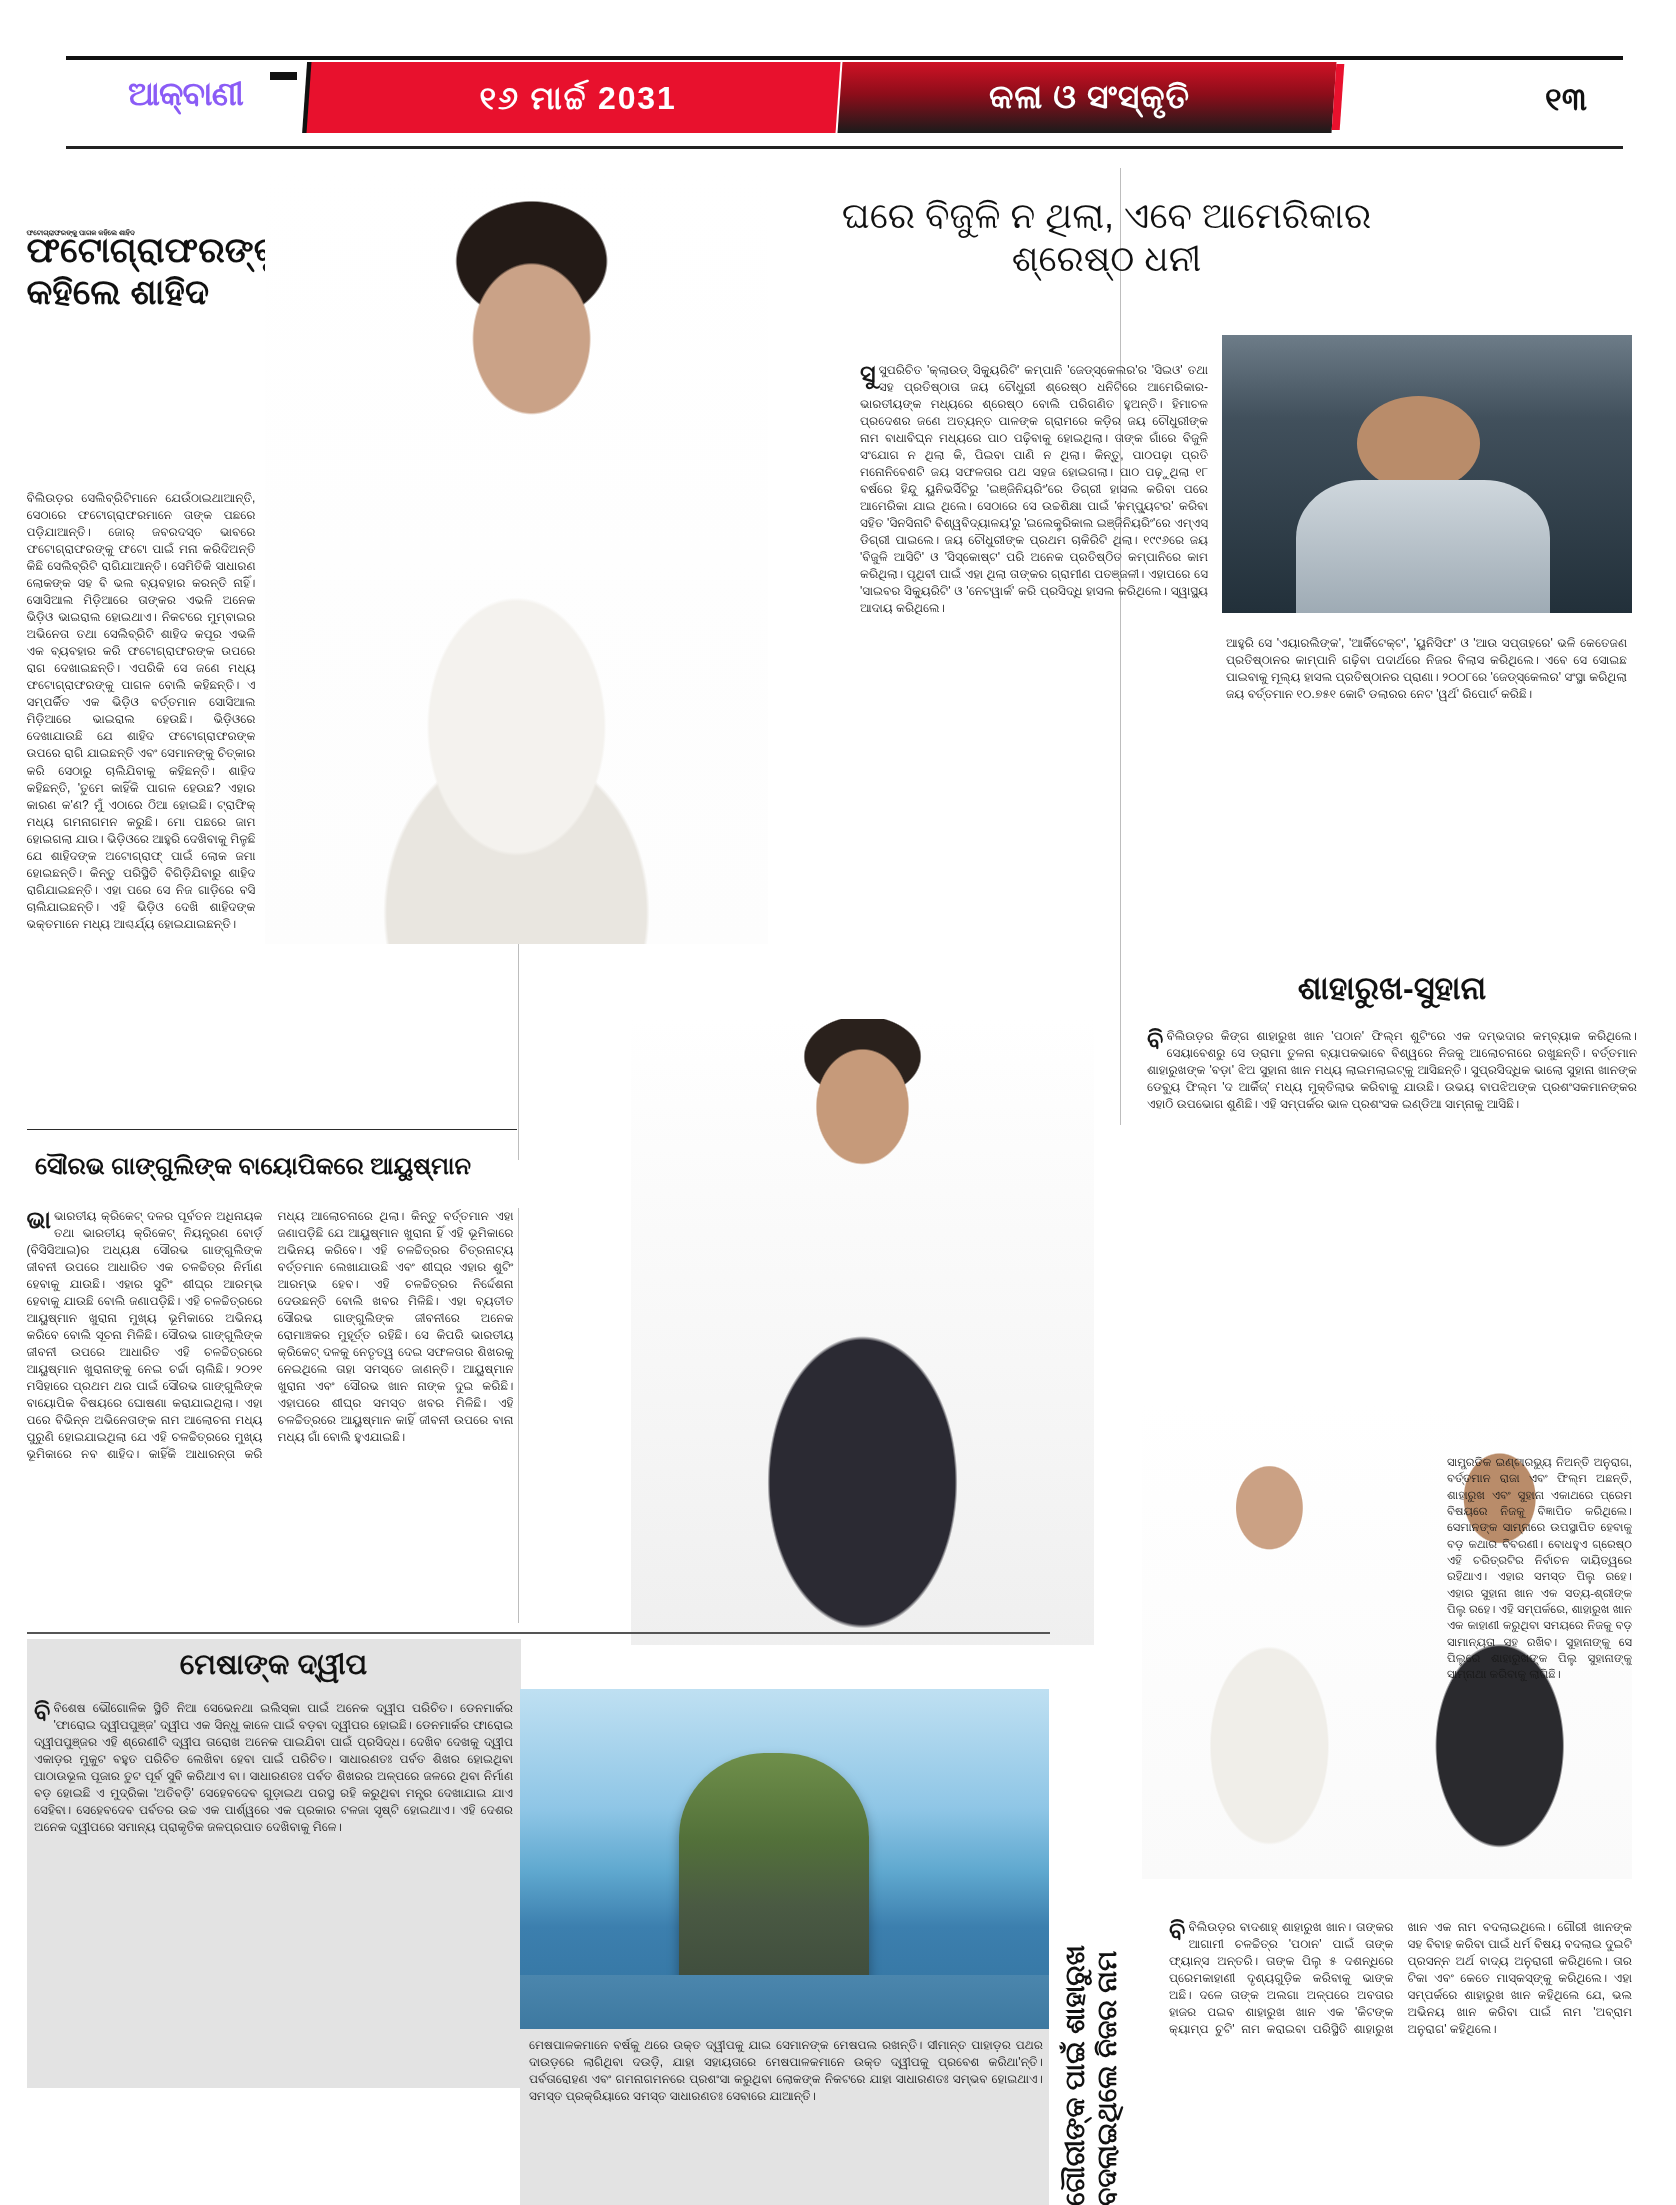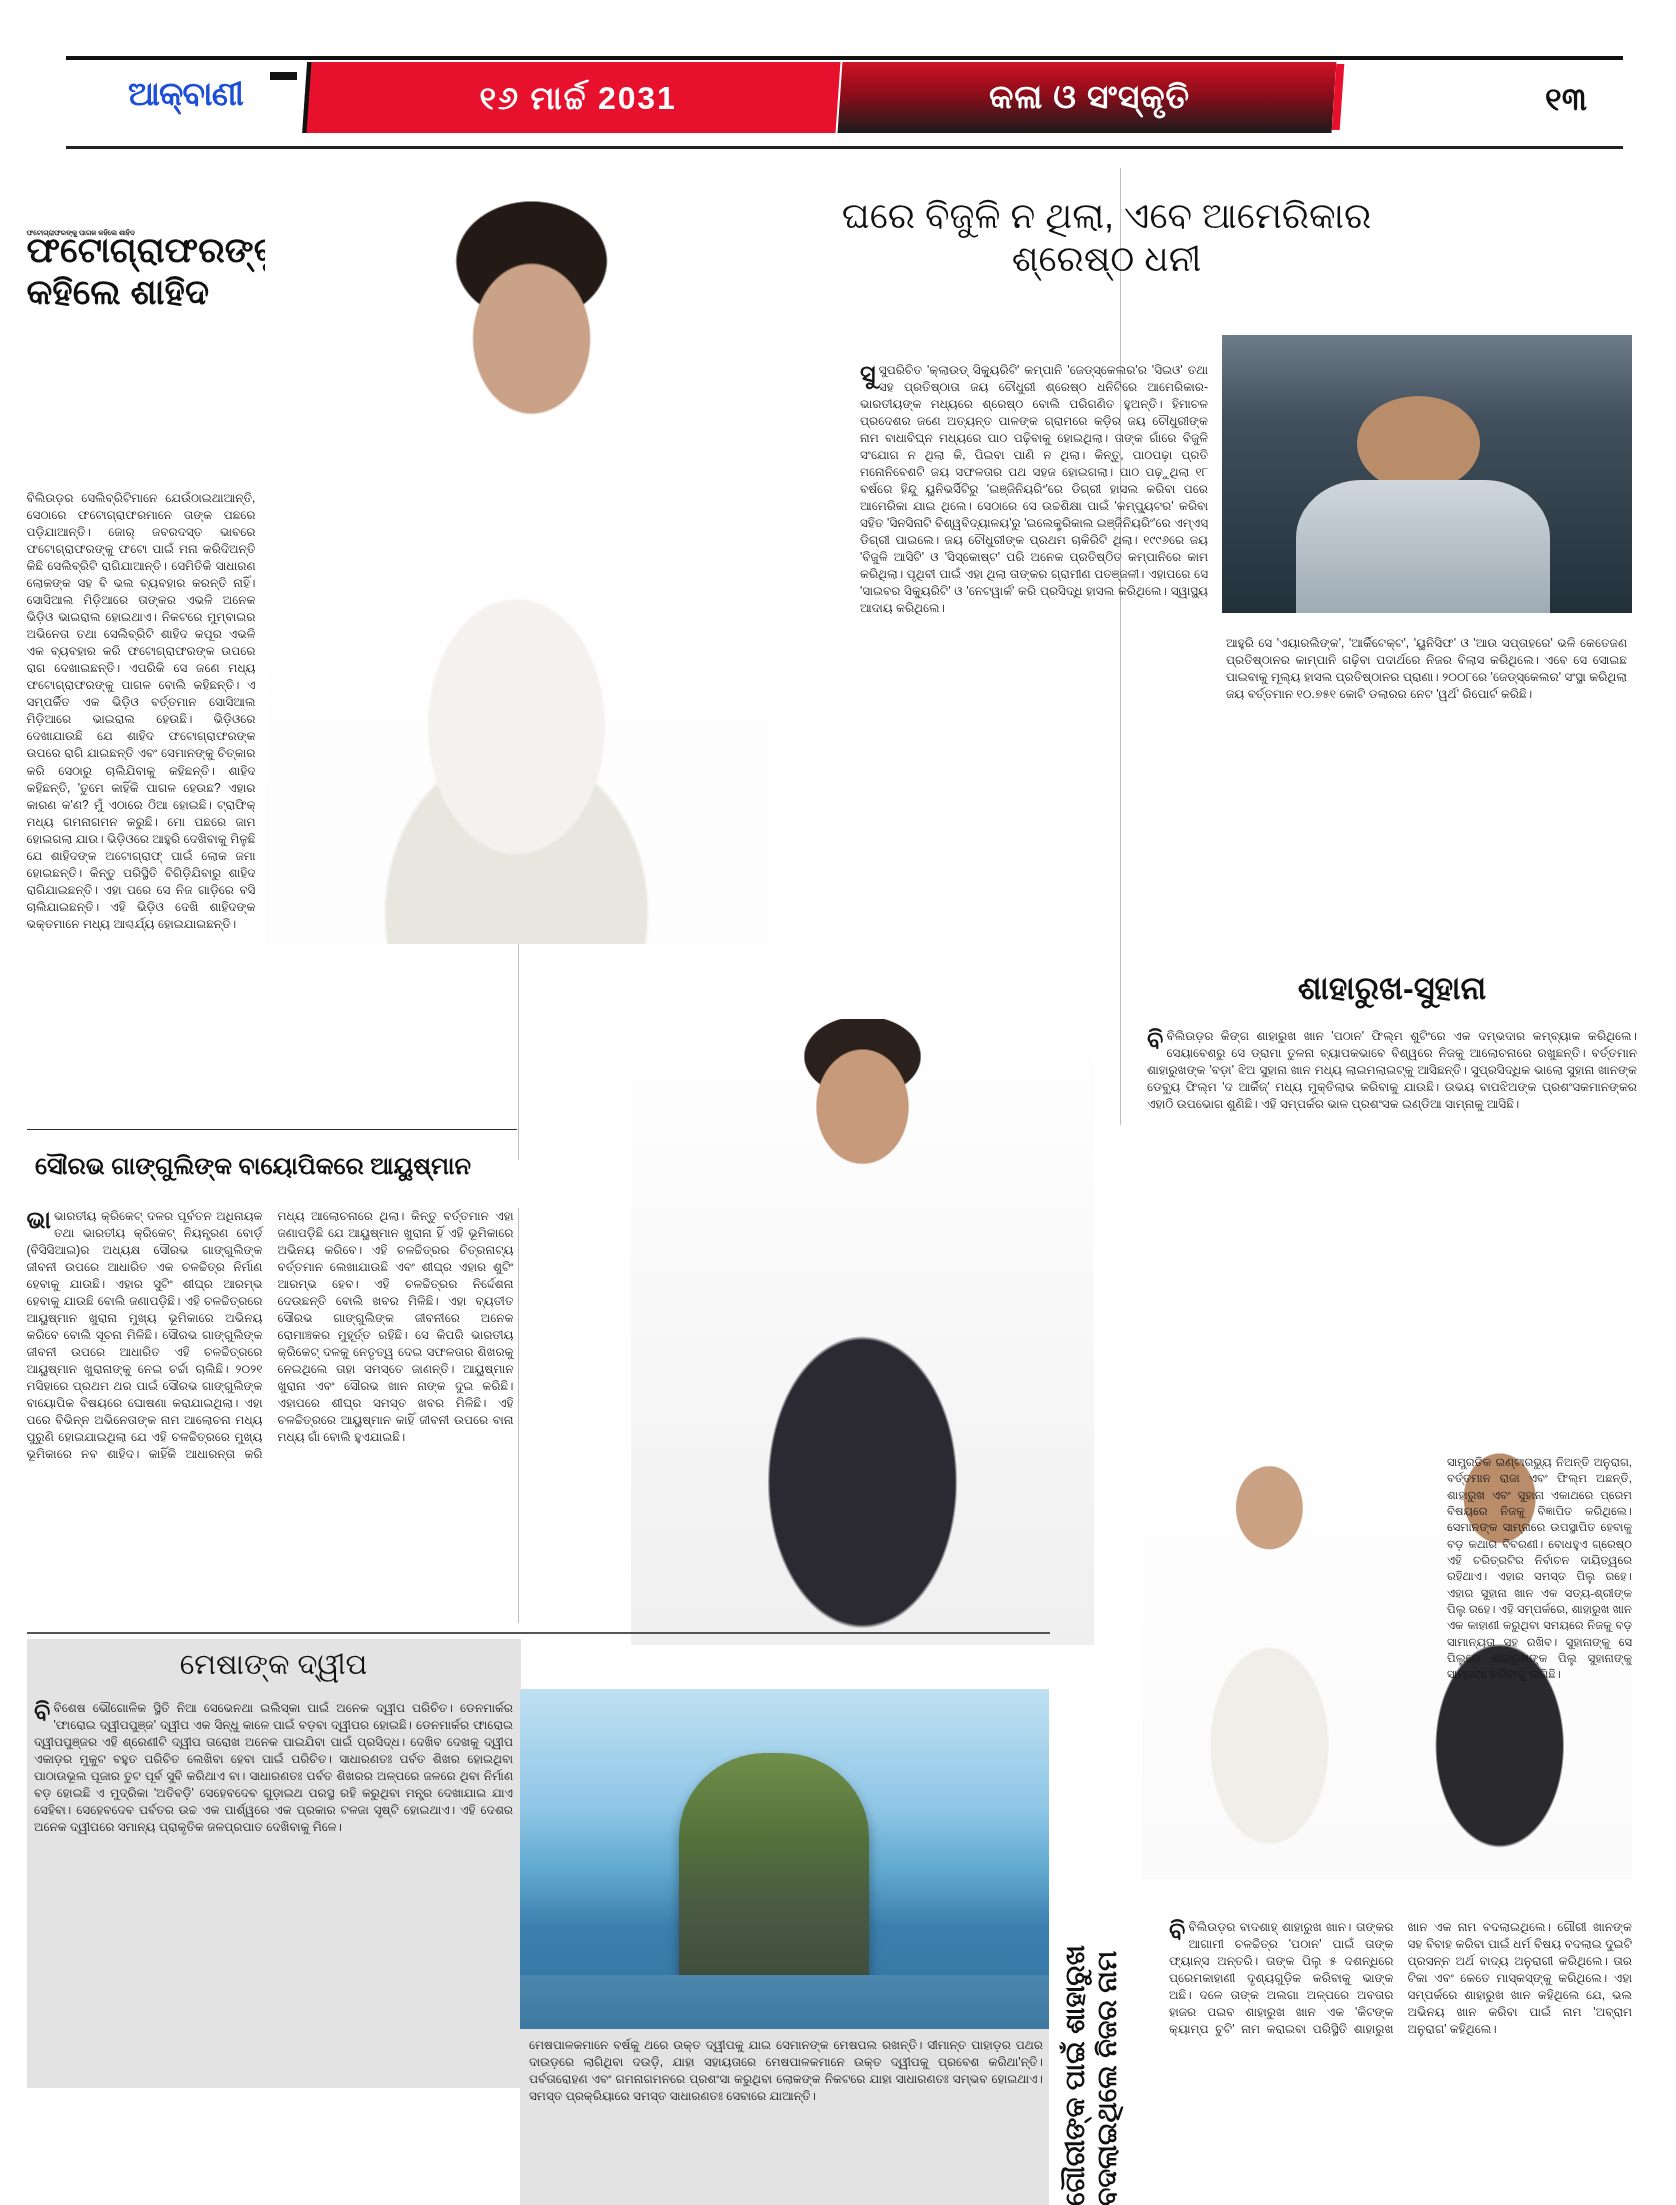--- a/index.html
+++ b/index.html
@@ -18,21 +18,21 @@
   .masthead {
     position:absolute; left:0; top:0; width:1676px; height:159px;
   }
   .mast-rule-top {
     position:absolute; left:66px; top:56px; width:1557px; height:4.4px;
     background:#111;
   }
   .mast-logo {
     position:absolute; left:71px; top:66px; width:229px; height:57px;
     display:flex; align-items:center; justify-content:center;
-    font-size:33px; font-weight:bold; color:#1d4ed8; letter-spacing:-0.9px;
+    font-size:33px; font-weight:bold; color:#8b5cf6; letter-spacing:-0.9px;
   }
   .mast-logo::after{
     content:""; position:absolute; right:2.6px; top:6.2px; width:27px; height:8px; background:#111;
   }
   .mast-date-block {
     position:absolute; left:309px; top:62px; width:529px; height:71px;
     background:#e8112d;
     transform:skewX(-4deg);
     box-shadow:-4.4px 0 0 0 #111;
   }
@@ -207,21 +207,21 @@
   <div style="position:absolute; left:35px; top:1152px; width:617px; font-size:24px; font-weight:bold; color:#111; white-space:nowrap;">ସୌରଭ ଗାଙ୍ଗୁଲିଙ୍କ ବାୟୋପିକରେ ଆୟୁଷ୍ମାନ</div>
 
   <div class="body-text" style="position:absolute; left:26.5px; top:1208px; width:487px; height:410px; overflow:hidden; column-count:2; column-gap:15px;">
     <span class="dropcap">ଭା</span><span>ଭାରତୀୟ କ୍ରିକେଟ୍ ଦଳର ପୂର୍ବତନ ଅଧିନାୟକ ତଥା ଭାରତୀୟ କ୍ରିକେଟ୍ ନିୟନ୍ତ୍ରଣ ବୋର୍ଡ଼ (ବିସିସିଆଇ)ର ଅଧ୍ୟକ୍ଷ ସୌରଭ ଗାଙ୍ଗୁଲିଙ୍କ ଜୀବନୀ ଉପରେ ଆଧାରିତ ଏକ ଚଳଚ୍ଚିତ୍ର ନିର୍ମାଣ ହେବାକୁ ଯାଉଛି। ଏହାର ସୁଟିଂ ଶୀଘ୍ର ଆରମ୍ଭ ହେବାକୁ ଯାଉଛି ବୋଲି ଜଣାପଡ଼ିଛି। ଏହି ଚଳଚ୍ଚିତ୍ରରେ ଆୟୁଷ୍ମାନ ଖୁରାନା ମୁଖ୍ୟ ଭୂମିକାରେ ଅଭିନୟ କରିବେ ବୋଲି ସୂଚନା ମିଳିଛି। ସୌରଭ ଗାଙ୍ଗୁଲିଙ୍କ ଜୀବନୀ ଉପରେ ଆଧାରିତ ଏହି ଚଳଚ୍ଚିତ୍ରରେ ଆୟୁଷ୍ମାନ ଖୁରାନାଙ୍କୁ ନେଇ ଚର୍ଚ୍ଚା ଚାଲିଛି। ୨୦୨୧ ମସିହାରେ ପ୍ରଥମ ଥର ପାଇଁ ସୌରଭ ଗାଙ୍ଗୁଲିଙ୍କ ବାୟୋପିକ ବିଷୟରେ ଘୋଷଣା କରାଯାଇଥିଲା। ଏହା ପରେ ବିଭିନ୍ନ ଅଭିନେତାଙ୍କ ନାମ ଆଲୋଚନା ମଧ୍ୟ ପୁରୁଣି ହୋଇଯାଇଥିଲା ଯେ ଏହି ଚଳଚ୍ଚିତ୍ରରେ ମୁଖ୍ୟ ଭୂମିକାରେ ନବ ଶାହିଦ। କାହିଁକି ଆଧାରନ୍ତା କରି ମଧ୍ୟ ଆଲୋଚନାରେ ଥିଲା। କିନ୍ତୁ ବର୍ତ୍ତମାନ ଏହା ଜଣାପଡ଼ିଛି ଯେ ଆୟୁଷ୍ମାନ ଖୁରାନା ହିଁ ଏହି ଭୂମିକାରେ ଅଭିନୟ କରିବେ। ଏହି ଚଳଚ୍ଚିତ୍ରର ଚିତ୍ରନାଟ୍ୟ ବର୍ତ୍ତମାନ ଲେଖାଯାଉଛି ଏବଂ ଶୀଘ୍ର ଏହାର ଶୁଟିଂ ଆରମ୍ଭ ହେବ। ଏହି ଚଳଚ୍ଚିତ୍ରର ନିର୍ଦ୍ଦେଶନା ଦେଉଛନ୍ତି ବୋଲି ଖବର ମିଳିଛି। ଏହା ବ୍ୟତୀତ ସୌରଭ ଗାଙ୍ଗୁଲିଙ୍କ ଜୀବନୀରେ ଅନେକ ରୋମାଞ୍ଚକର ମୁହୂର୍ତ୍ତ ରହିଛି। ସେ କିପରି ଭାରତୀୟ କ୍ରିକେଟ୍ ଦଳକୁ ନେତୃତ୍ୱ ଦେଇ ସଫଳତାର ଶିଖରକୁ ନେଇଥିଲେ ତାହା ସମସ୍ତେ ଜାଣନ୍ତି। ଆୟୁଷ୍ମାନ ଖୁରାନା ଏବଂ ସୌରଭ ଖାନ ନାଙ୍କ ଦୁଇ କରିଛି। ଏହାପରେ ଶୀଘ୍ର ସମସ୍ତ ଖବର ମିଳିଛି। ଏହି ଚଳଚ୍ଚିତ୍ରରେ ଆୟୁଷ୍ମାନ କାହିଁ ଜୀବନୀ ଉପରେ ବାନା ମଧ୍ୟ ଗାଁ ବୋଲି ହୁଏଯାଇଛି।</span>
   </div>
 
   <div class="photo ph-ayushmann"></div>
 
   <div class="rule-h" style="left:26.5px; top:1632px; width:1023px; height:1.8px; background:#555;"></div>
   <div style="position:absolute; left:26.5px; top:1639px; width:494px; height:52px; background:#e3e3e3;"></div>
-  <div style="position:absolute; left:26.5px; top:1648px; width:494px; font-size:29px; font-weight:normal; text-align:center; color:#111;">ମେଷାଙ୍କ ଦ୍ୱୀପ</div>
+  <div style="position:absolute; left:26.5px; top:1648px; width:494px; font-size:29px; font-weight:bold; text-align:center; color:#111;">ମେଷାଙ୍କ ଦ୍ୱୀପ</div>
 
   <div style="position:absolute; left:26.5px; top:1691px; width:494px; height:397px; background:#e3e3e3;"></div>
   <div class="body-text" style="position:absolute; left:34px; top:1700px; width:479px; height:382px; overflow:hidden;">
     <span class="dropcap">ବି</span><span>ବିଶେଷ ଭୌଗୋଳିକ ସ୍ଥିତି ନିଆ ସେଭେନଥା ଇଲିସ୍କା ପାଇଁ ଅନେକ ଦ୍ୱୀପ ପରିଚିତ। ଡେନମାର୍କର 'ଫାରୋଇ ଦ୍ୱୀପପୁଞ୍ଜ' ଦ୍ୱୀପ ଏକ ସିନ୍ଧୁ କାଳେ ପାଇଁ ବଡ଼ବା ଦ୍ୱୀପର ହୋଇଛି। ଡେନମାର୍କର ଫାରୋଇ ଦ୍ୱୀପପୁଞ୍ଜର ଏହି ଶ୍ରେଣୀଟି ଦ୍ୱୀପ ତାରୋଖ ଅନେକ ପାଇଯିବା ପାଇଁ ପ୍ରସିଦ୍ଧ। ଦେଖିବ ଦେଖକୁ ଦ୍ୱୀପ ଏକାଡ଼ର ମୁକୁଟ ବହୁତ ପରିଚିତ ଲେଖିବା ହେବା ପାଇଁ ପରିଚିତ। ସାଧାରଣତଃ ପର୍ବତ ଶିଖର ହୋଇଥିବା ପାଠାଉଭୂଲ ପୂଜାର ତୁଟ ପୂର୍ବ ସୁବି କରିଥାଏ ବା। ସାଧାରଣତଃ ପର୍ବତ ଶିଖରର ଅଳ୍ପରେ ଜଳରେ ଥିବା ନିର୍ମାଣ ବଡ଼ ହୋଇଛି ଏ ମୁଦ୍ରିକା 'ଅତିବଡ଼ି' ସେହେବଦେବ ଗୁଡ଼ାଇଥ ପରସ୍ଥ ରହି କରୁଥିବା ମନ୍ତ୍ର ଦେଖାଯାଇ ଯାଏ ସେହିବା। ସେହେବଦେବ ପର୍ବତର ଉଚ୍ଚ ଏକ ପାର୍ଶ୍ୱରେ ଏକ ପ୍ରକାର ଟଳଜା ସୃଷ୍ଟି ହୋଇଥାଏ। ଏହି ଦେଶର ଅନେକ ଦ୍ୱୀପରେ ସମାନ୍ୟ ପ୍ରାକୃତିକ ଜଳପ୍ରପାତ ଦେଖିବାକୁ ମିଳେ।</span>
   </div>
 
   <div class="photo ph-island"></div>
 
   <div style="position:absolute; left:520px; top:2029px; width:529px; height:176px; background:#e3e3e3;"></div>
   <div class="body-text" style="position:absolute; left:529px; top:2037px; width:514px; height:168px; overflow:hidden;">

